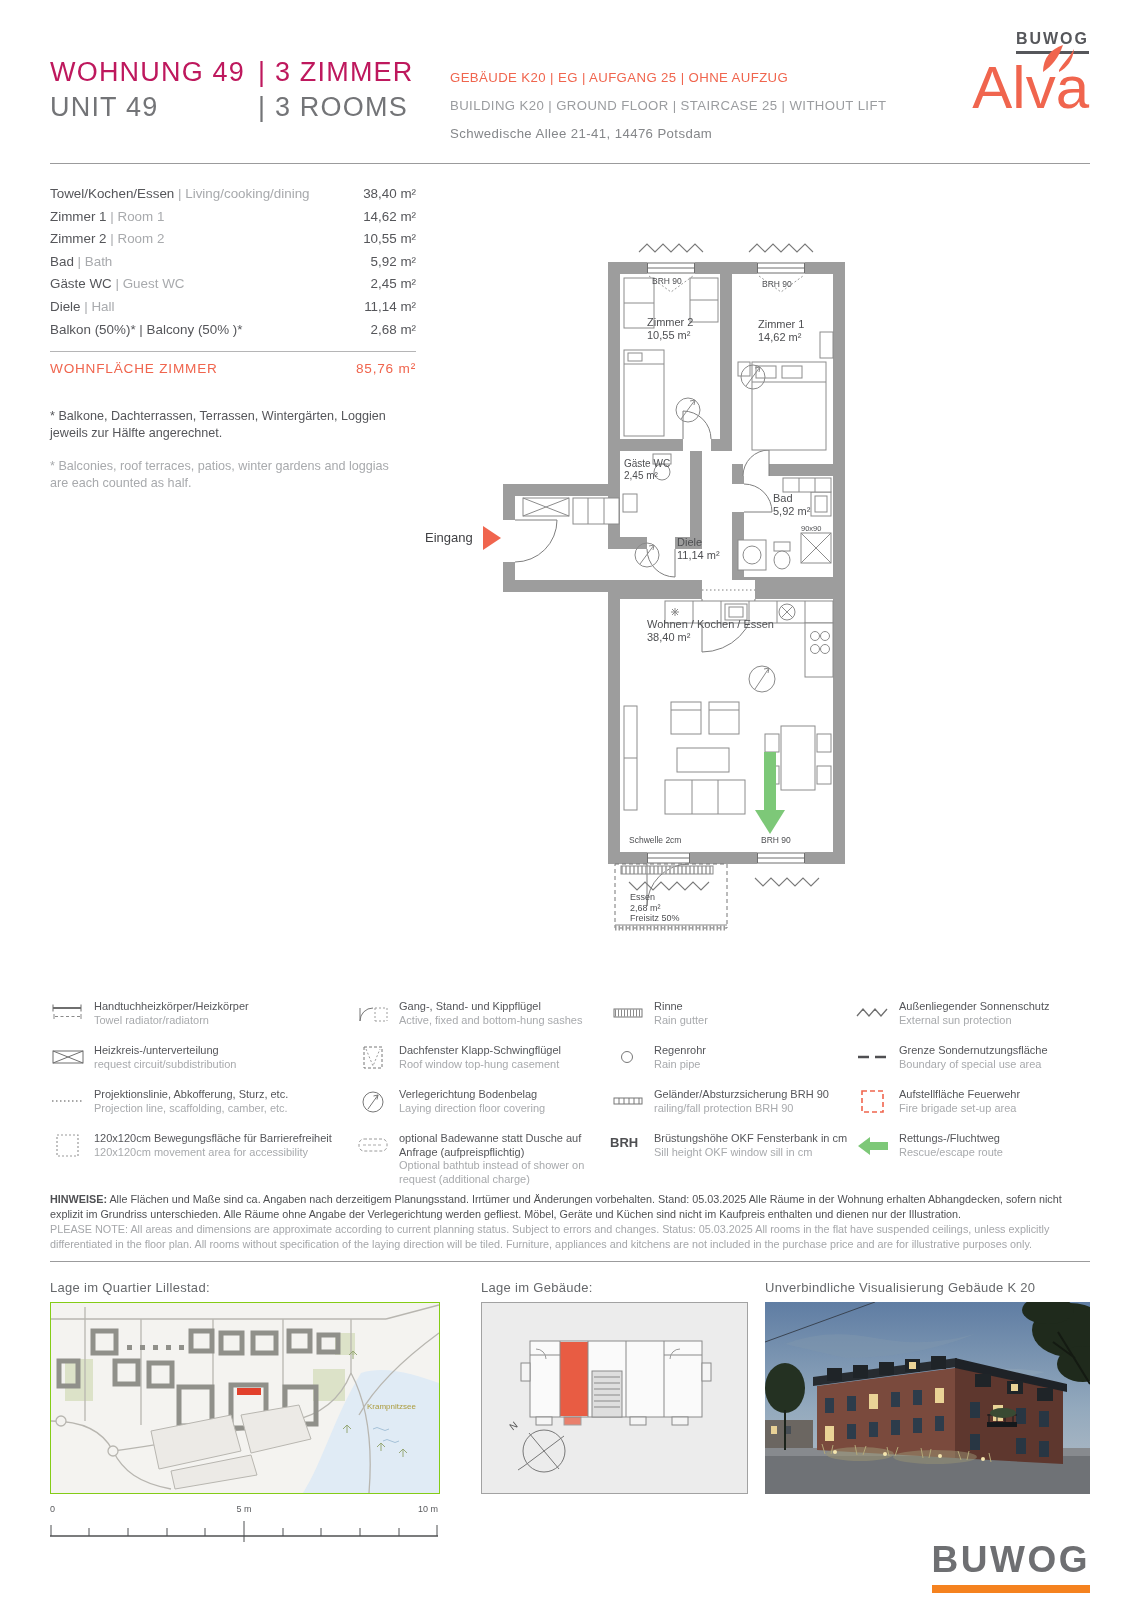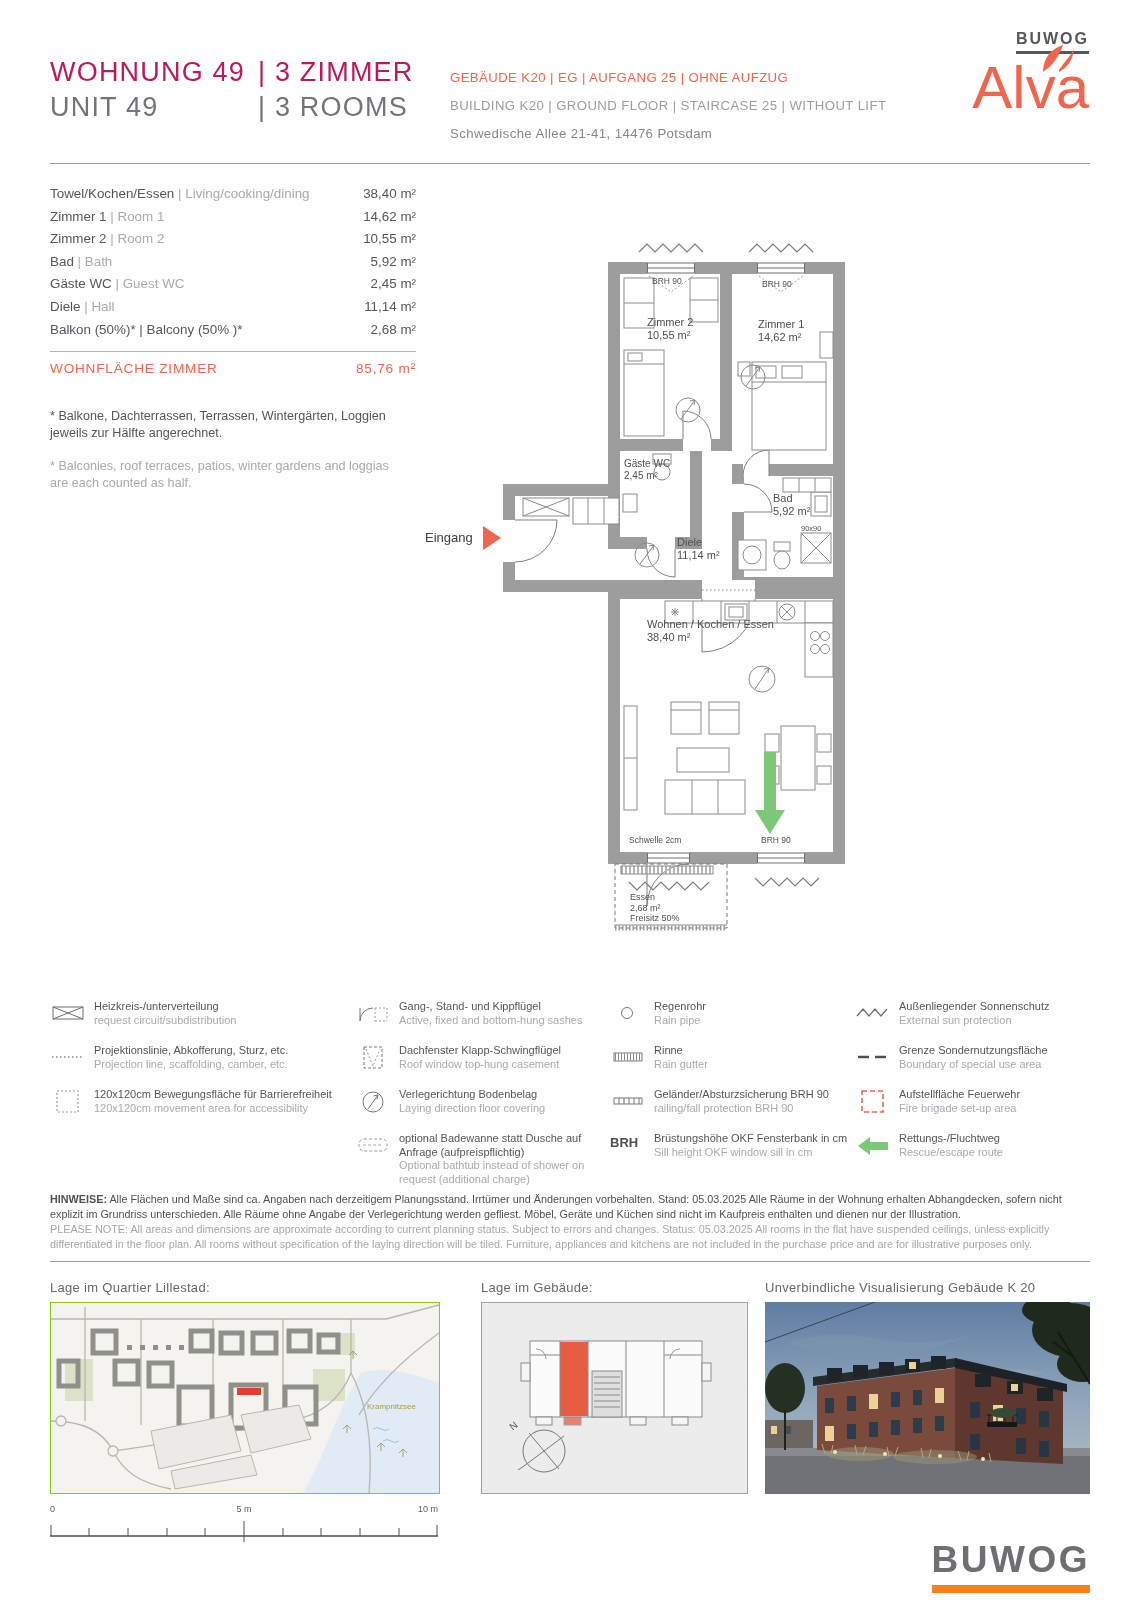--- a/index.html
+++ b/index.html
@@ -353,20 +353,33 @@
     <div class="pl tiny" style="left:337px;top:48px">BRH 90</div>
     <div class="pl tiny" style="left:336px;top:604px">BRH 90</div>
     <div class="pl tiny" style="left:204px;top:604px">Schwelle 2cm</div>
     <div class="pl micro" style="left:376px;top:293px">90x90</div>
     <div class="pl entr" style="left:0;top:299px">Eingang</div>
   </div>
 
   <div class="lg-col" style="left:50px;width:300px">
     <div class="lg-item">
       <span class="lg-icon"><svg width="36" height="24">
+            <line x1="3" y1="7" x2="31" y2="7" stroke="#6f6f6f" stroke-width="2"></line>
+            <line x1="3" y1="3.5" x2="3" y2="10.5" stroke="#6f6f6f"></line>
+            <line x1="31" y1="3.5" x2="31" y2="10.5" stroke="#6f6f6f"></line>
+            <path d="M4,13 v5 M31,13 v5" stroke="#8a8a8a" fill="none"></path>
+            <line x1="5" y1="15.5" x2="30" y2="15.5" stroke="#8a8a8a" stroke-dasharray="3 2.5"></line>
+          </svg></span>
+      <span class="lg-text">
+          <span class="lg-de">Handtuchheizkörper/Heizkörper</span>
+          <span class="lg-en">Towel radiator/radiatorn</span>
+        </span>
+    </div>
+    <div class="lg-item">
+      <span class="lg-icon"><svg width="36" height="24">
             <rect x="3" y="6" width="30" height="12" fill="none" stroke="#6f6f6f"></rect>
             <line x1="3" y1="6" x2="33" y2="18" stroke="#6f6f6f"></line>
             <line x1="33" y1="6" x2="3" y2="18" stroke="#6f6f6f"></line>
           </svg></span>
       <span class="lg-text">
           <span class="lg-de">Heizkreis-/unterverteilung</span>
           <span class="lg-en">request circuit/subdistribution</span>
         </span>
     </div>
     <div class="lg-item">
@@ -430,35 +443,35 @@
       <span class="lg-text">
           <span class="lg-de">optional Badewanne statt Dusche auf Anfrage (aufpreispflichtig)</span>
           <span class="lg-en">Optional bathtub instead of shower on request (additional charge)</span>
         </span>
     </div>
   </div>
 
   <div class="lg-col" style="left:610px;width:240px">
     <div class="lg-item">
       <span class="lg-icon"><svg width="36" height="24">
+            <line x1="5" y1="12" x2="31" y2="12" stroke="#8a8a8a" stroke-width="7" stroke-dasharray="1 2"></line>
+            <rect x="4" y="8" width="28" height="8" fill="none" stroke="#777"></rect>
+          </svg></span>
+      <span class="lg-text">
+          <span class="lg-de">Rinne</span>
+          <span class="lg-en">Rain gutter</span>
+        </span>
+    </div>
+    <div class="lg-item">
+      <span class="lg-icon"><svg width="36" height="24">
             <circle cx="17" cy="12" r="5.5" fill="none" stroke="#777"></circle>
           </svg></span>
       <span class="lg-text">
           <span class="lg-de">Regenrohr</span>
           <span class="lg-en">Rain pipe</span>
-        </span>
-    </div>
-    <div class="lg-item">
-      <span class="lg-icon"><svg width="36" height="24">
-            <line x1="5" y1="12" x2="31" y2="12" stroke="#8a8a8a" stroke-width="7" stroke-dasharray="1 2"></line>
-            <rect x="4" y="8" width="28" height="8" fill="none" stroke="#777"></rect>
-          </svg></span>
-      <span class="lg-text">
-          <span class="lg-de">Rinne</span>
-          <span class="lg-en">Rain gutter</span>
         </span>
     </div>
     <div class="lg-item">
       <span class="lg-icon"><svg width="36" height="24">
             <rect x="4" y="9" width="28" height="6" fill="none" stroke="#777"></rect>
             <path d="M9,9 v6 M14,9 v6 M19,9 v6 M24,9 v6 M29,9 v6" stroke="#777"></path>
           </svg></span>
       <span class="lg-text">
           <span class="lg-de">Geländer/Absturzsicherung BRH 90</span>
           <span class="lg-en">railing/fall protection BRH 90</span>

